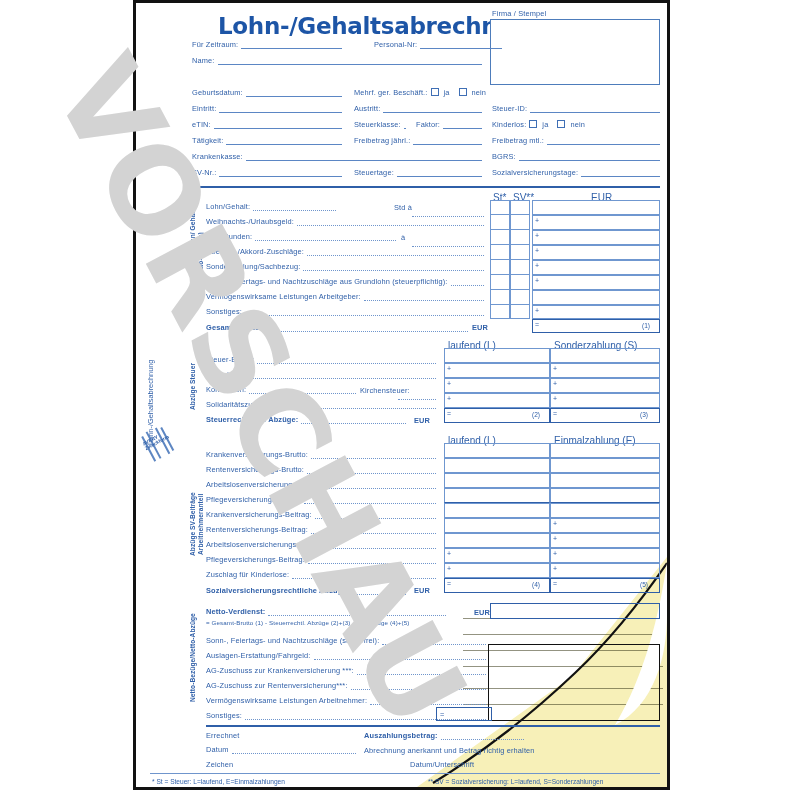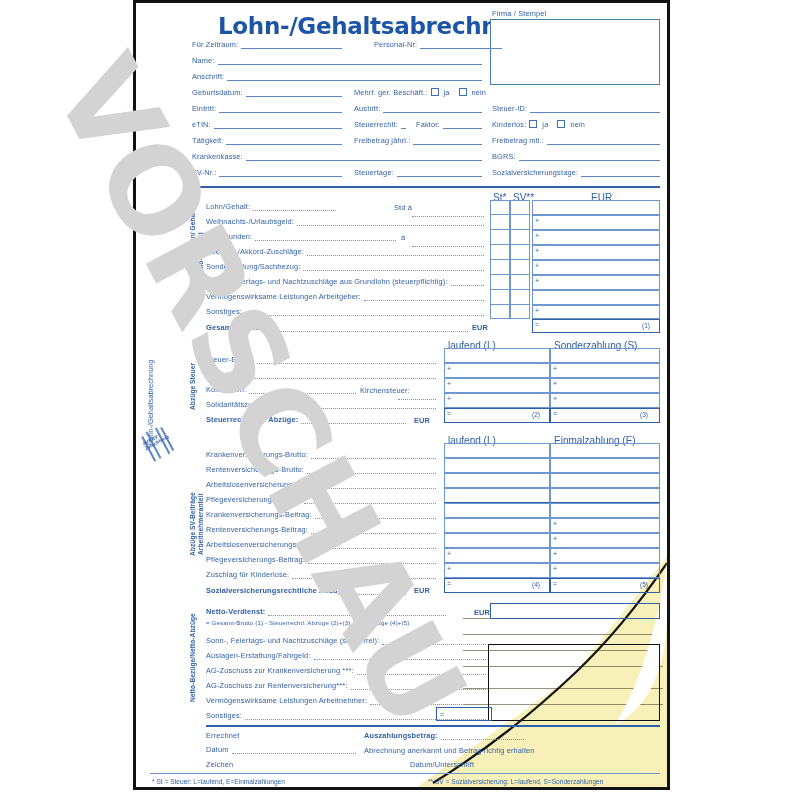--- a/index.html
+++ b/index.html
@@ -179,24 +179,20 @@
       <div class="f" style="left:218px;top:37px;width:128px;margin-left:20px;">
         <span class="lbl">Personal-Nr:</span>
         <span class="dots" style="border-bottom:1px solid #5b86c4;"></span>
       </div>
 
       <div class="f" style="left:56px;top:53px;width:290px;">
         <span class="lbl">Name:</span>
         <span class="dots" style="border-bottom:1px solid #5b86c4;"></span>
       </div>
 
-      <div class="f" style="left:56px;top:69px;width:290px;">
-        <span class="lbl">Anschrift:</span>
-        <span class="dots" style="border-bottom:1px solid #5b86c4;"></span>
-      </div>
 
       <div class="f" style="left:56px;top:85px;width:150px;">
         <span class="lbl">Geburtsdatum:</span>
         <span class="dots" style="border-bottom:1px solid #5b86c4;"></span>
       </div>
       <div class="f" style="left:218px;top:85px;">
         <span class="lbl">Mehrf. ger. Beschäft.:</span>
         <span class="chk"></span>
         <span class="lbl">ja</span>
         <span class="chk" style="margin-left:6px;"></span>
@@ -214,21 +210,21 @@
       <div class="f" style="left:356px;top:101px;width:168px;">
         <span class="lbl">Steuer-ID:</span>
         <span class="dots" style="border-bottom:1px solid #5b86c4;"></span>
       </div>
 
       <div class="f" style="left:56px;top:117px;width:150px;">
         <span class="lbl">eTIN:</span>
         <span class="dots" style="border-bottom:1px solid #5b86c4;"></span>
       </div>
       <div class="f" style="left:218px;top:117px;width:52px;">
-        <span class="lbl">Steuerrechtl:</span>
+        <span class="lbl">Steuerklasse:</span>
         <span class="dots" style="border-bottom:1px solid #5b86c4;"></span>
       </div>
       <div class="f" style="left:280px;top:117px;width:66px;text-align:center;">
         <span class="lbl">Faktor:</span>
         <span class="dots" style="border-bottom:1px solid #5b86c4;"></span>
       </div>
       <div class="f" style="left:356px;top:117px;">
         <span class="lbl">Kinderlos:</span>
         <span class="chk"></span>
         <span class="lbl">ja</span>

